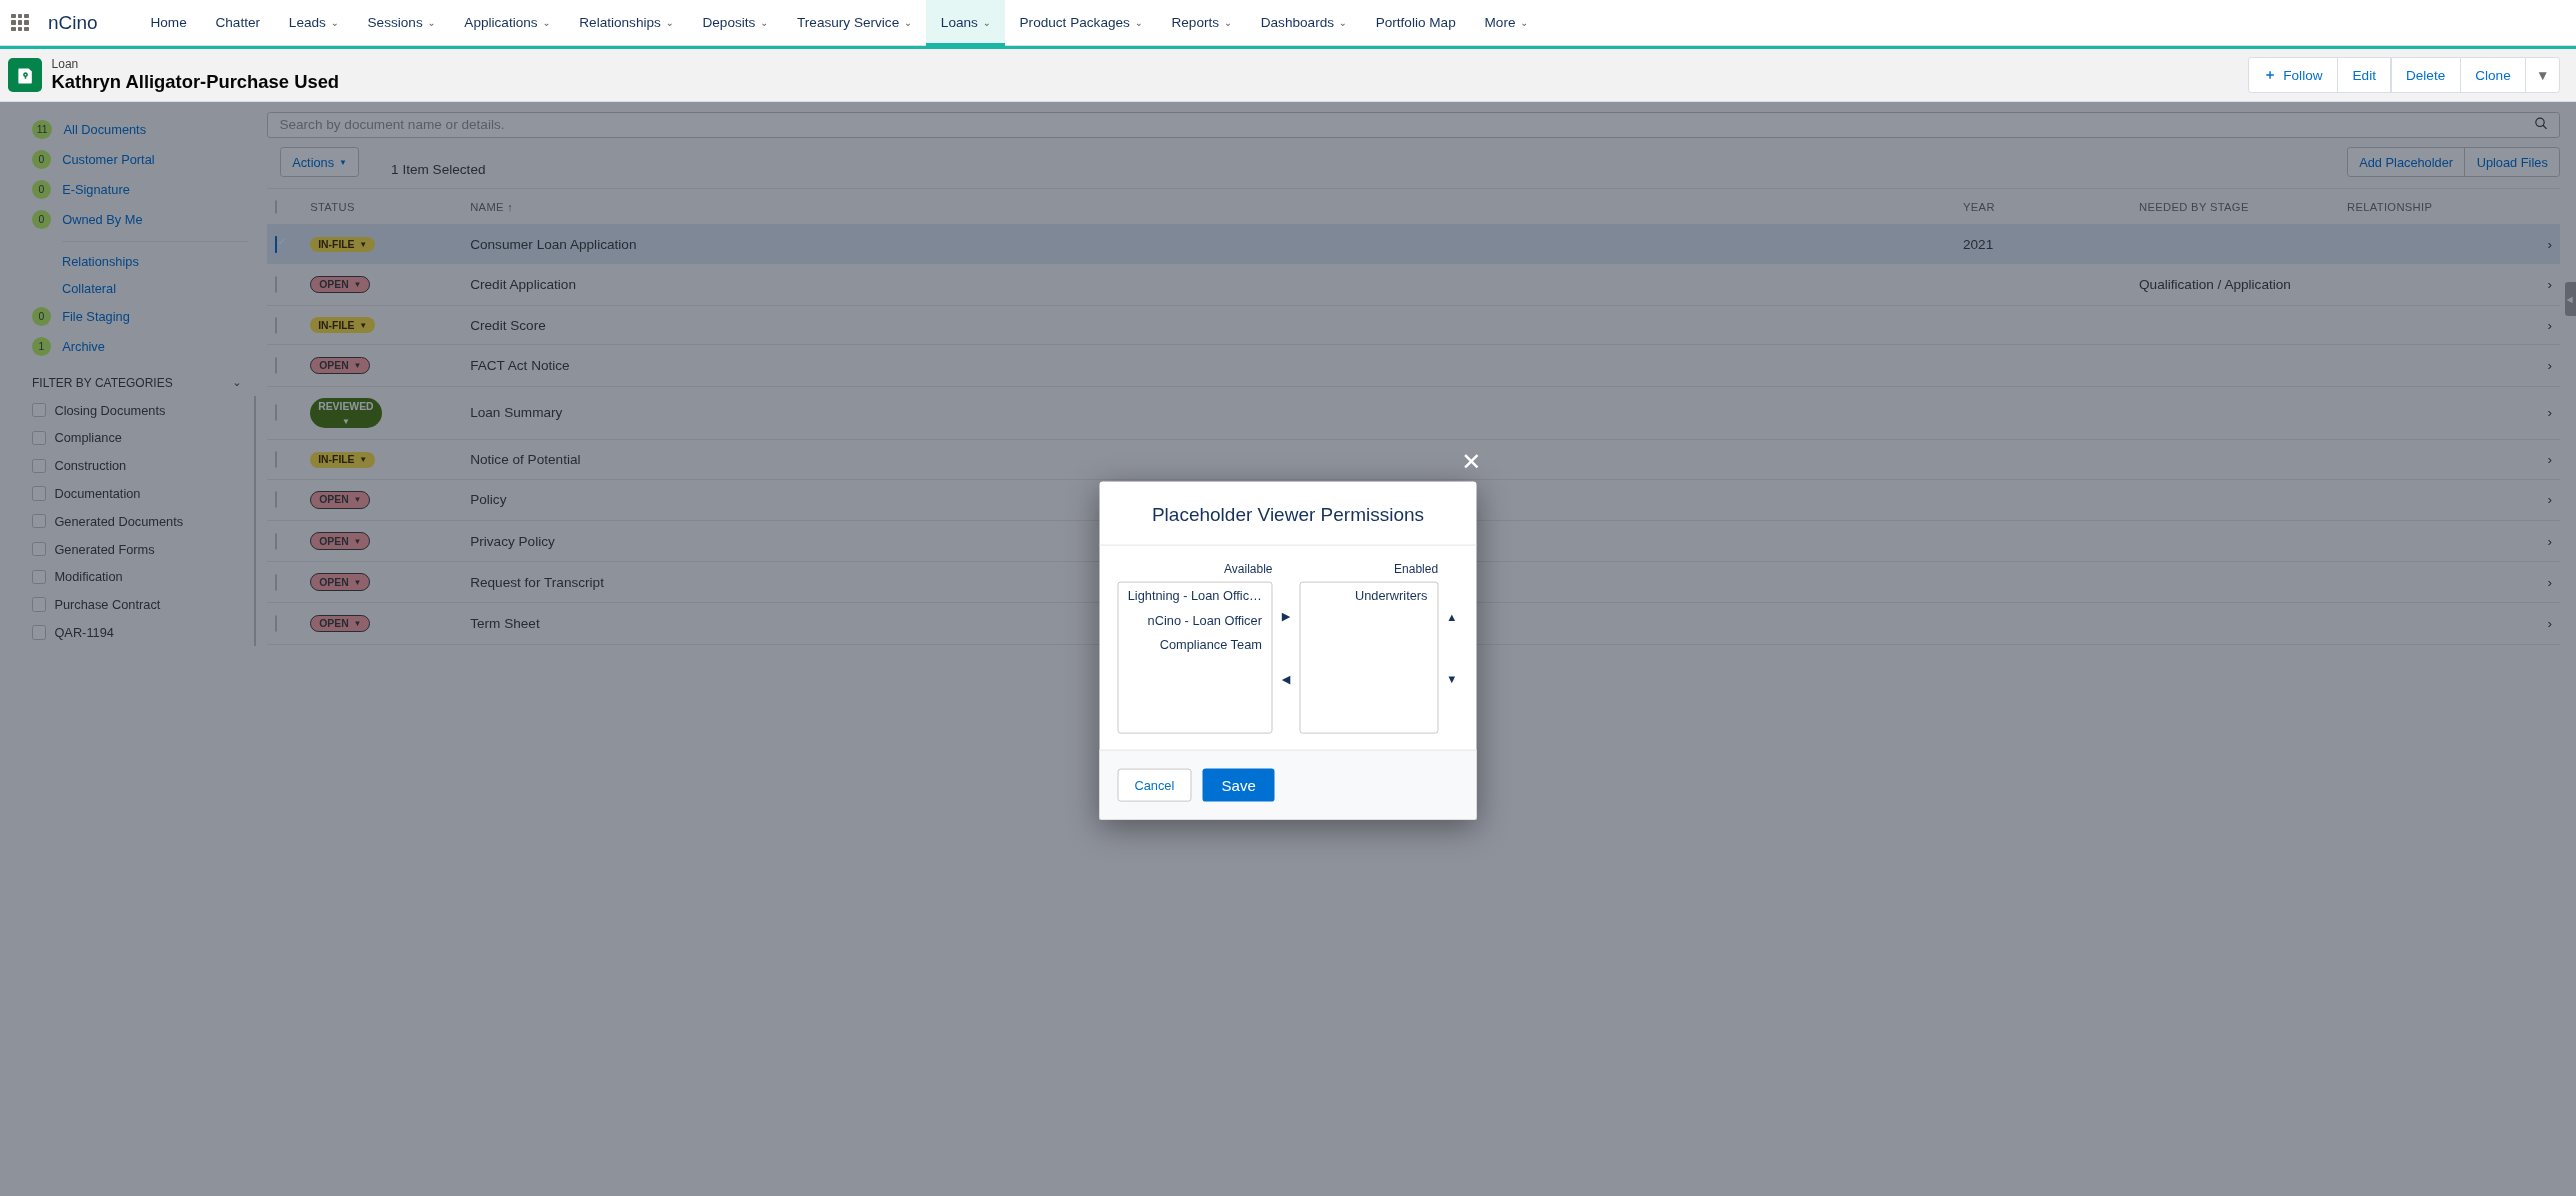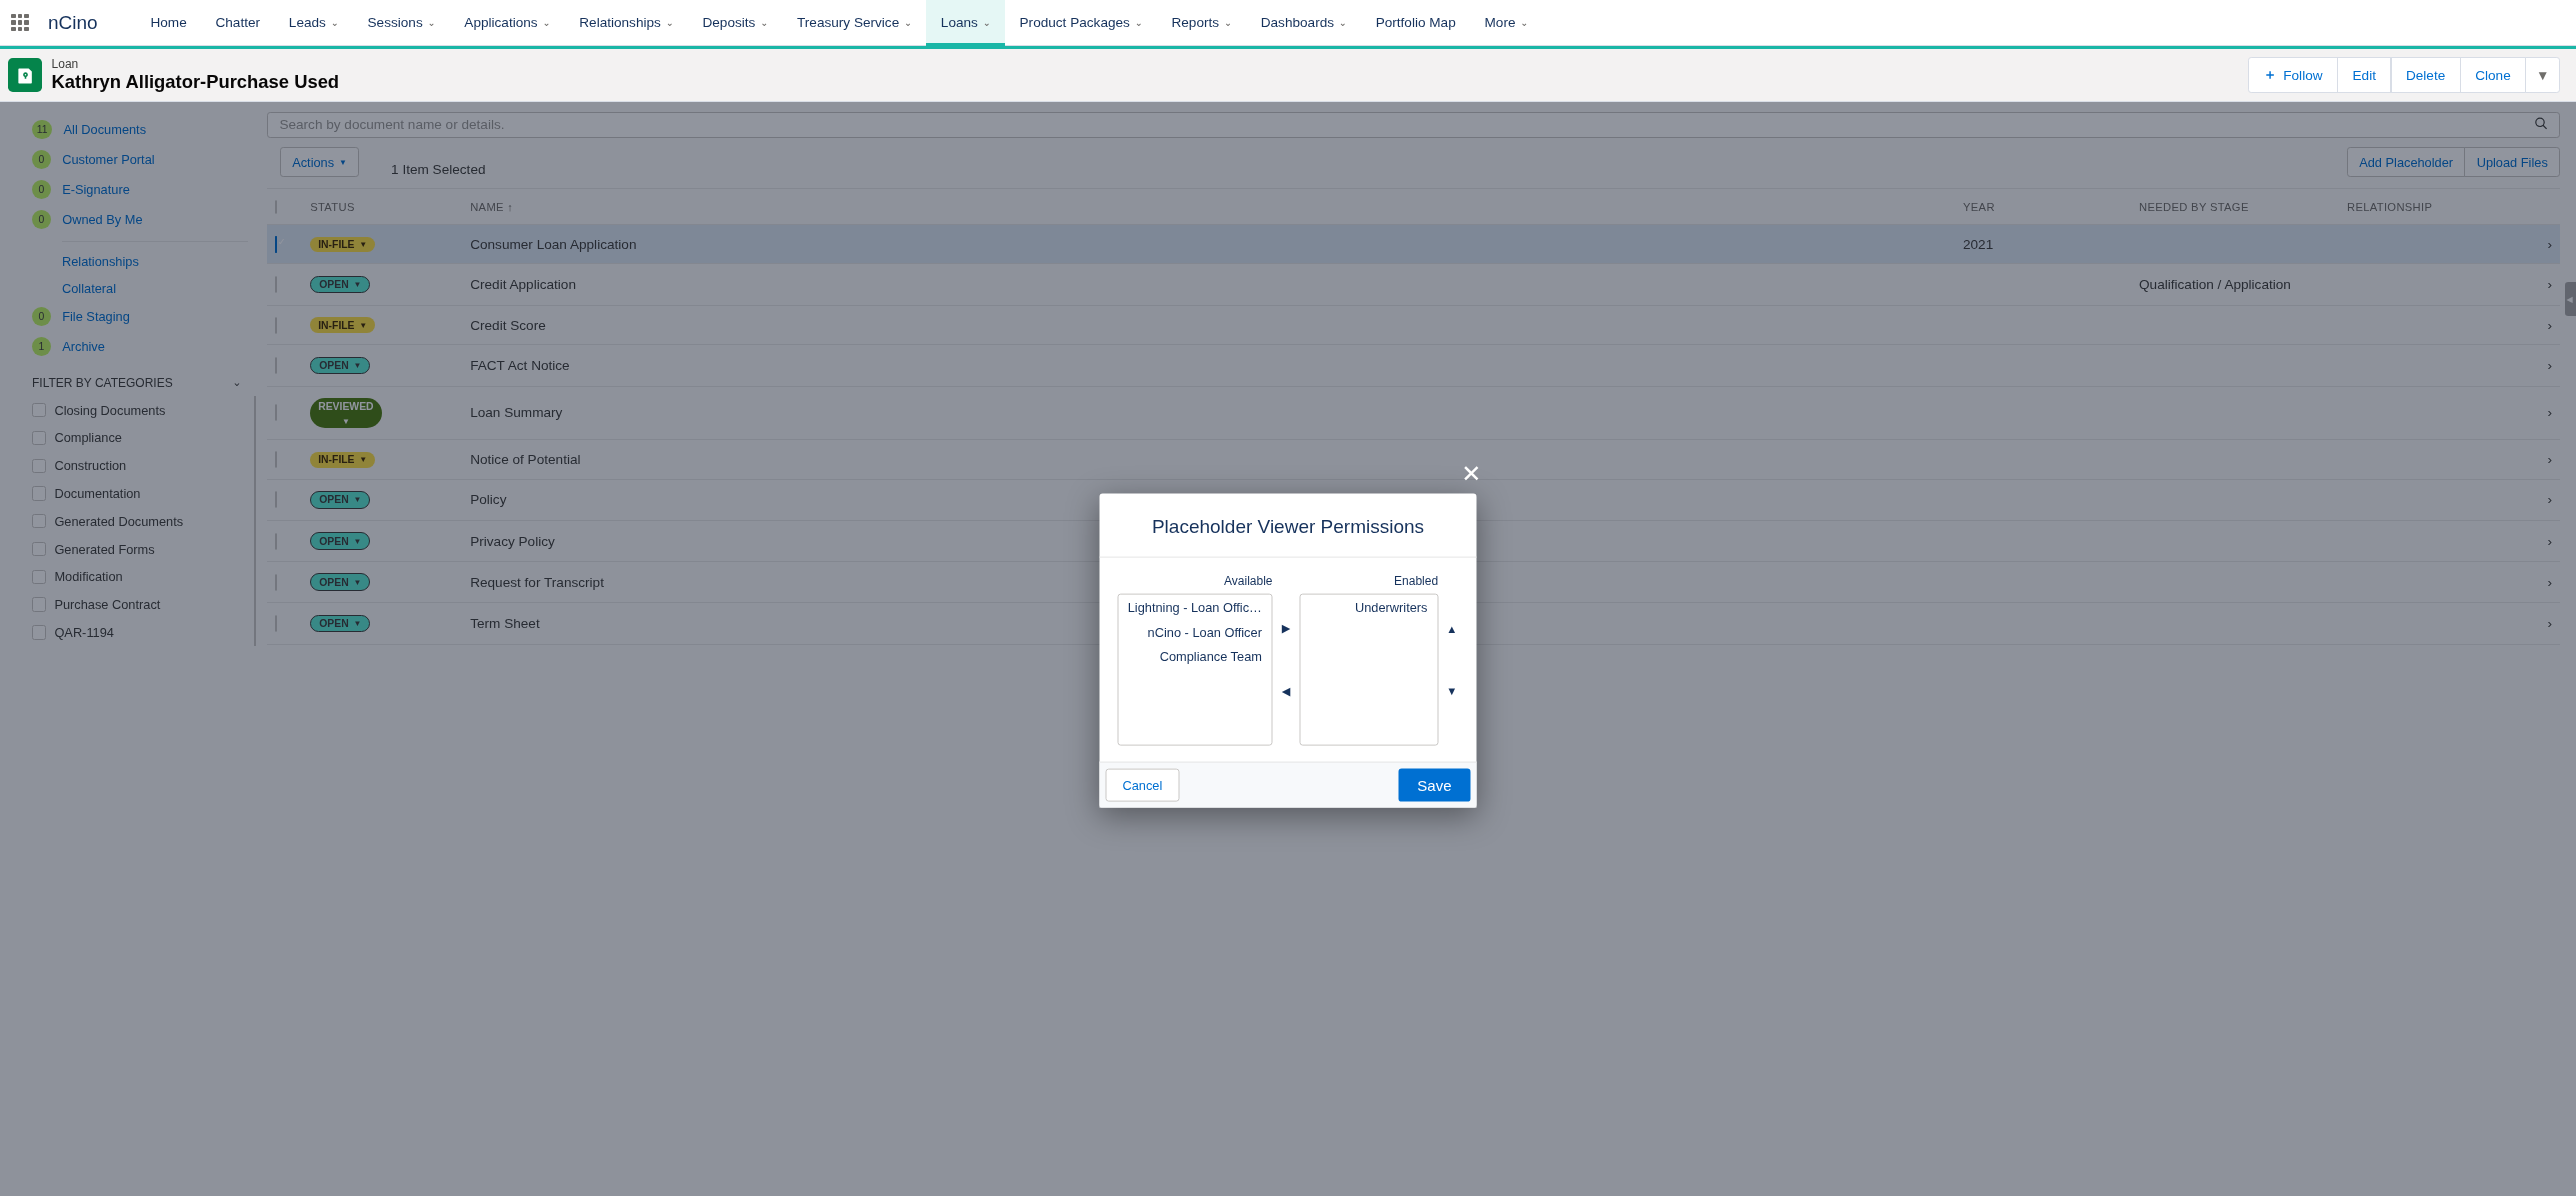--- a/index.html
+++ b/index.html
@@ -59,41 +59,41 @@
   table.doc { width:100%; border-collapse:collapse; }
   table.doc th { text-align:left; font-size:11.2px; font-weight:400; color:#706e6b; letter-spacing:.03em; padding:11.2px 8px; border-top:0.8px solid #e5e5e5; border-bottom:0.8px solid #e5e5e5; background:#fafaf9;margin-left:36px;}
   table.doc td { padding:11.2px 8px; border-bottom:0.8px solid #e5e5e5; font-size:13.6px; color:#3e3e3c; vertical-align:middle;}
   tr.row.selected td { background:#dde7f3;}
   .cell-cbx .cbx { margin:0;}
   .cell-cbx .cbx.checked { background:#0070d2; border-color:#0070d2; position:relative;}
   .cell-cbx .cbx.checked::after { content:"✓"; color:#fff; font-size:9.6px; position:absolute; left:1.6px; top:-0.8px;}
   .status-pill { display:inline-flex; align-items:center; gap:4.8px; padding:2.4px 8px; border-radius:16px; font-size:10.4px; font-weight:600; cursor:pointer;}
   .status-pill .tri { font-size:8px;}
   .pill-in_file { background:#fde047; color:#412a00; border:none;}
-  .pill-open { background:#5eead4; border:0.8px solid #3e3e3c; color:#3e3e3c;justify-content:flex-end;}
+  .pill-open { background:#fca5a5; border:0.8px solid #3e3e3c; color:#3e3e3c;justify-content:flex-end;}
   .pill-reviewed { background:#4d7c0f; color:#fff; border:none;flex-direction:column;}
   .row-chev { text-align:right; font-size:17.6px; color:#706e6b; cursor:pointer;}
 
   
   .slide-handle { position:absolute; right:0; top:180px; width:11.2px; height:34px; background:#a8a8a8; border-top-left-radius:3.2px; border-bottom-left-radius:3.2px; cursor:pointer;}
   .slide-handle::before { content:"◀"; color:#fff; font-size:8px; position:absolute; left:1.6px; top:50%; transform:translateY(-50%);} 
 
   
   .scrim { position:absolute; inset:0; background:rgba(10,20,40,.45); z-index:50;}
   .modal { position:absolute; z-index:60; width:377px; left:50%; top:50%; transform:translate(-50%,-50%); background:#fff; border-radius:3.2px; box-shadow:0 8px 32px rgba(0,0,0,.4);}
   .modal-close { position:absolute; top:-34px; right:-4.8px; color:#fff; font-size:24px; cursor:pointer; font-weight:300;}
   .modal-title { font-size:19px; color:#16325c; text-align:center; padding:22.4px 16px 19px; border-bottom:0.8px solid #e5e5e5; font-weight:400;}
   .modal-body { padding:16px 17.6px; display:flex; gap:6.4px; align-items:stretch;}
   .picklist-col { flex:1; display:flex; flex-direction:column;text-align:right;}
   .picklist-label { font-size:12px; color:#16325c; margin-bottom:6.4px;}
   .picklist-box { border:0.8px solid #c9c7c5; border-radius:3.2px; height:152px; overflow:hidden; font-size:12.8px; color:#16325c;}
   .picklist-box .opt { padding:4.8px 9.6px; white-space:nowrap; overflow:hidden; text-overflow:ellipsis; cursor:pointer;}
   .arrow-col { display:flex; flex-direction:column; justify-content:center; gap:48px; color:#16325c;}
   .arrow-btn { width:14.4px; height:14.4px; display:flex; align-items:center; justify-content:center; cursor:pointer; font-size:11.2px;}
-  .modal-footer { border-top:0.8px solid #e5e5e5; padding:6px; display:flex; justify-content:space-between; gap:11.2px; background:#f7f9fb;}
+  .modal-footer { border-top:0.8px solid #e5e5e5; padding:18px; display:flex; justify-content:flex-start; gap:11.2px; background:#f7f9fb;}
   .btn-cancel { border:0.8px solid #c9c7c5; background:#fff; color:#0070d2; padding:8px 16px; border-radius:3.2px; font-size:12.8px; cursor:pointer;}
   .btn-save { border:none; background:#0070d2; color:#fff; padding:8px 19px; border-radius:3.2px; font-size:15px; cursor:pointer;}
 
   
   .ws-container { position:relative; height:calc(100% - 46px - 3.2px - 50px);}
   .workspace-inner { position:absolute; inset:0; display:flex; background:#fafaf9; padding-left:24px;}
 </style>
 </head>
 <body>
 

